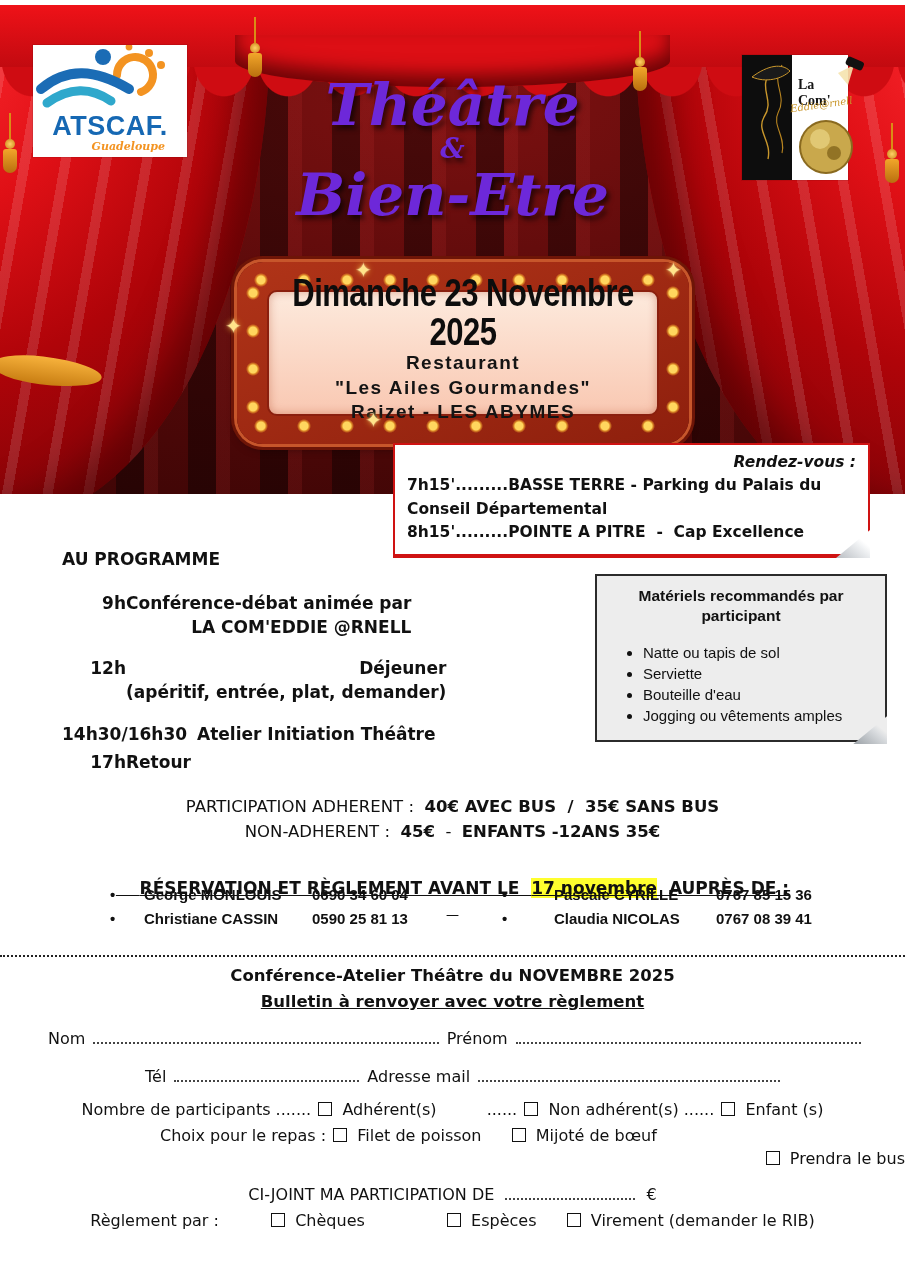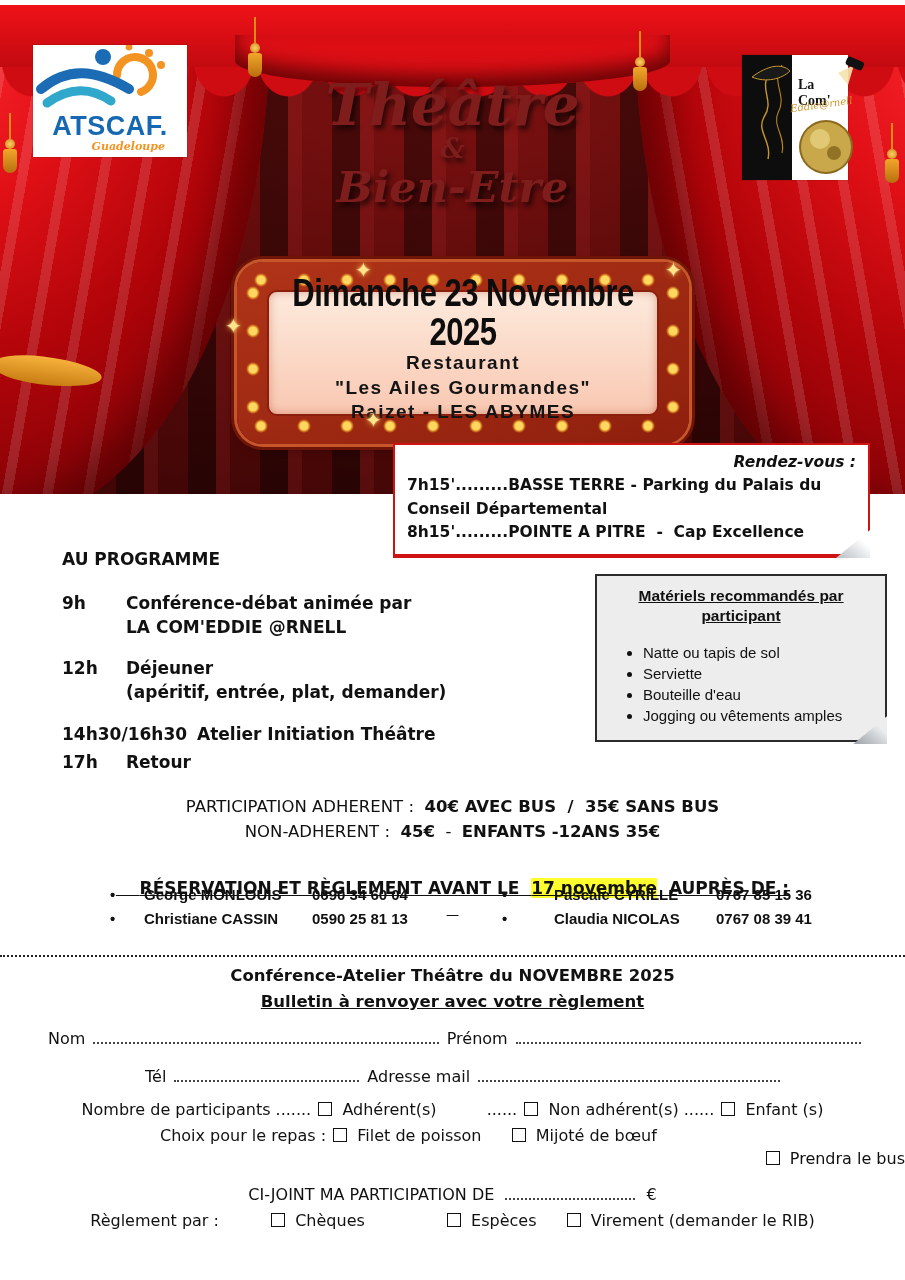--- a/index.html
+++ b/index.html
@@ -45,26 +45,26 @@
      letter-spacing:.5px;line-height:1;margin-top:-2px;}
   #atscaf .aregion{font-family:"DejaVu Serif",serif;font-style:italic;font-weight:bold;font-size:11px;color:#f39321;
      margin-top:0;text-align:right;padding-right:22px;}
   #lacom{left:742px;top:55px;width:106px;height:125px;}
   #lacom .lname{position:absolute;left:56px;top:22px;font-family:"Liberation Serif",serif;font-weight:bold;
      font-size:14px;color:#151515;}
   #lacom .lsign{position:absolute;left:48px;top:44px;font-family:"DejaVu Serif",serif;font-style:italic;
      font-size:10px;color:#c9972c;transform:rotate(-8deg);}
 
   
-  #title{position:absolute;left:0;right:0;top:76px;text-align:center;z-index:5;color:#7f1d1d;
+  #title{position:absolute;left:0;right:0;top:76px;text-align:center;z-index:5;color:#6d28d9;
     font-family:"DejaVu Serif",serif;font-style:italic;font-weight:bold;
     text-shadow:3px 4px 5px rgba(0,0,0,.6);}
   #title .t1{font-size:58px;line-height:1.0;}
   #title .tamp{font-size:27px;line-height:1.1;}
-  #title .t2{font-size:43px;line-height:1.1;}
+  #title .t2{font-size:58px;line-height:1.1;}
 
   
   #marquee{position:absolute;left:237px;top:262px;width:452px;height:182px;z-index:5;box-sizing:border-box;
     background:linear-gradient(160deg,#b03418,#8e1f0d);border-radius:26px;
     box-shadow:0 0 0 3px #c7562b, 0 0 0 6px #6e1507, 0 4px 10px rgba(0,0,0,.5);}
   .bulbs{position:absolute;background-repeat:repeat;}
   .bulbs-top{top:6px;left:12px;right:12px;height:24px;
     background-image:radial-gradient(circle at 12px 12px, #ffd65e 0 4px, rgba(236,160,44,.85) 5px, rgba(0,0,0,0) 7px);
     background-size:43px 24px;}
   .bulbs-bottom{bottom:6px;left:12px;right:12px;height:24px;
@@ -92,30 +92,30 @@
   #rdv .rdv-head{font-weight:bold;font-style:italic;text-align:right;}
   #rdv b{font-weight:bold;}
   .fold{position:absolute;right:-2px;bottom:-4px;width:34px;height:28px;
     background:linear-gradient(to top right,#b9bdc2 0%,#eef0f2 55%,#ffffff 70%);
     clip-path:polygon(100% 0, 0 100%, 100% 100%);}
   .prewrap{white-space:pre-wrap;}
 
   
   #programme{position:absolute;left:62px;top:548px;width:440px;font-size:17px;font-weight:bold;line-height:1.4;}
   #programme .heading{margin-bottom:20px;}
-  .prog-row{display:flex;margin-bottom:4px;}
+  .prog-row{display:flex;margin-bottom:4px;text-align:right;}
   .prog-row .prog-time{min-width:64px;flex:0 0 auto;}
   .prog-row.flow .prog-time{min-width:0;margin-right:10px;}
   .prog-gap{margin-top:18px;}
 
   
   #materiels{position:absolute;left:595px;top:574px;width:292px;min-height:166px;background:#ededed;z-index:7;
     border:2px solid #2b2b2b;box-sizing:border-box;padding:10px 8px 14px 8px;
     font-family:"Liberation Sans",sans-serif;}
-  #materiels .mat-head{font-weight:bold;font-size:15.5px;text-align:center;text-decoration:underline;line-height:1.3;}
+  #materiels .mat-head{font-weight:bold;font-size:15.5px;text-align:center;line-height:1.3;}
   #materiels ul{margin:16px 0 0 0;padding-left:38px;font-size:15px;line-height:1.4;}
   #materiels .fold{background:linear-gradient(to top right,#9aa0a6 0%,#d9dcdf 55%,#ededed 70%);}
 
   
   #participation{position:absolute;left:0;right:0;top:795px;text-align:center;font-size:16.5px;line-height:1.5;}
   #participation b{font-weight:bold;}
 
   
   #resa-heading{position:absolute;left:0;right:0;top:858px;text-align:center;font-size:17px;font-weight:bold;
     text-decoration:underline;}

